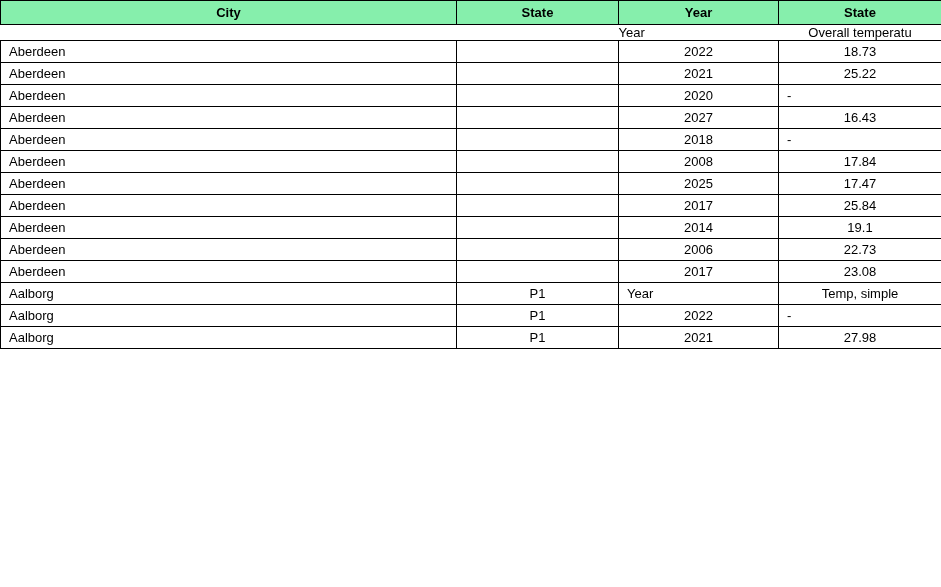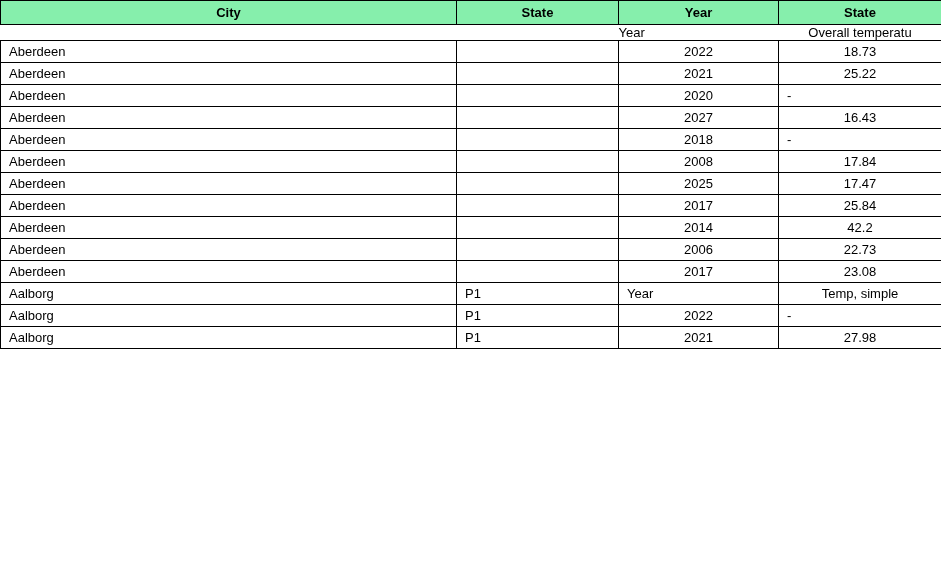--- a/index.html
+++ b/index.html
@@ -36,21 +36,21 @@
     }
     tbody tr td {
       border: 1px solid #000;
       padding: 3px 8px;
       background: #fff;
     }
     .city-cell {
       text-align: left;
     }
     .state-cell {
-      text-align: left;
+      text-align: center;
     }
     .year-cell {
       text-align: center;
     }
     .temp-cell {
       text-align: center;
     }
     .subheader-year {
       text-align: left;
     }
@@ -134,21 +134,21 @@
         <tr>
           <td class="city-cell">Aberdeen</td>
           <td class="state-cell"></td>
           <td class="year-cell">2017</td>
           <td class="temp-cell">25.84</td>
         </tr>
         <tr>
           <td class="city-cell">Aberdeen</td>
           <td class="state-cell"></td>
           <td class="year-cell">2014</td>
-          <td class="temp-cell">42.2</td>
+          <td class="temp-cell">19.1</td>
         </tr>
         <tr>
           <td class="city-cell">Aberdeen</td>
           <td class="state-cell"></td>
           <td class="year-cell">2006</td>
           <td class="temp-cell">22.73</td>
         </tr>
         <tr>
           <td class="city-cell">Aberdeen</td>
           <td class="state-cell"></td>

